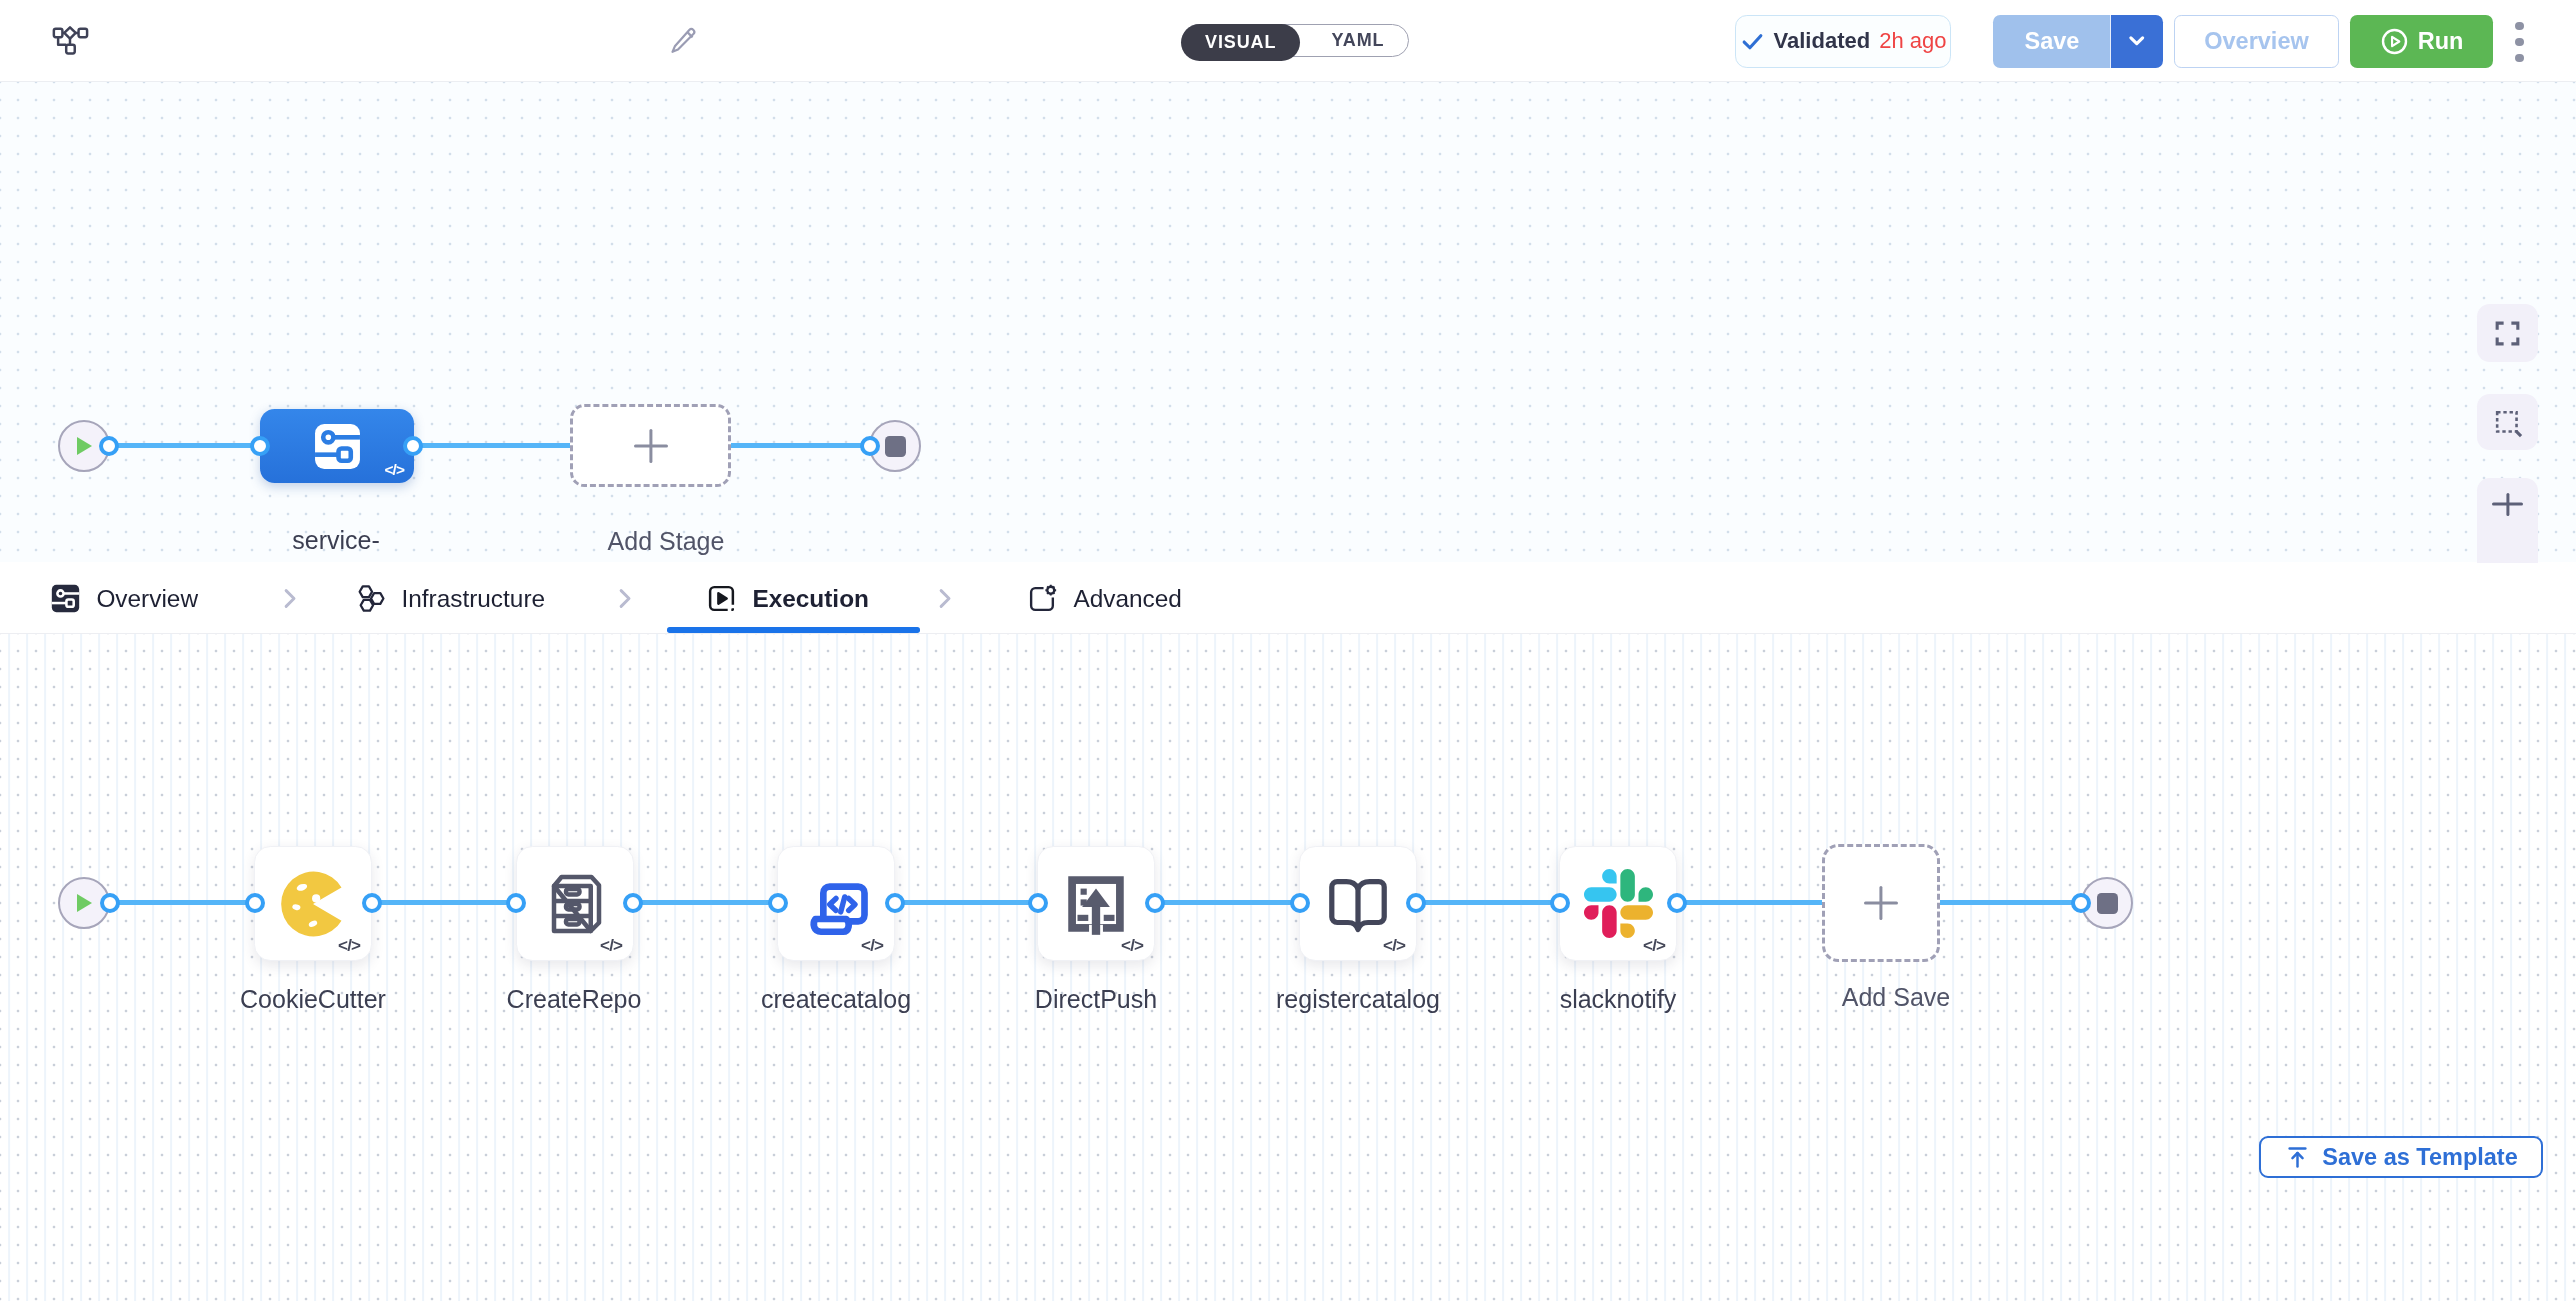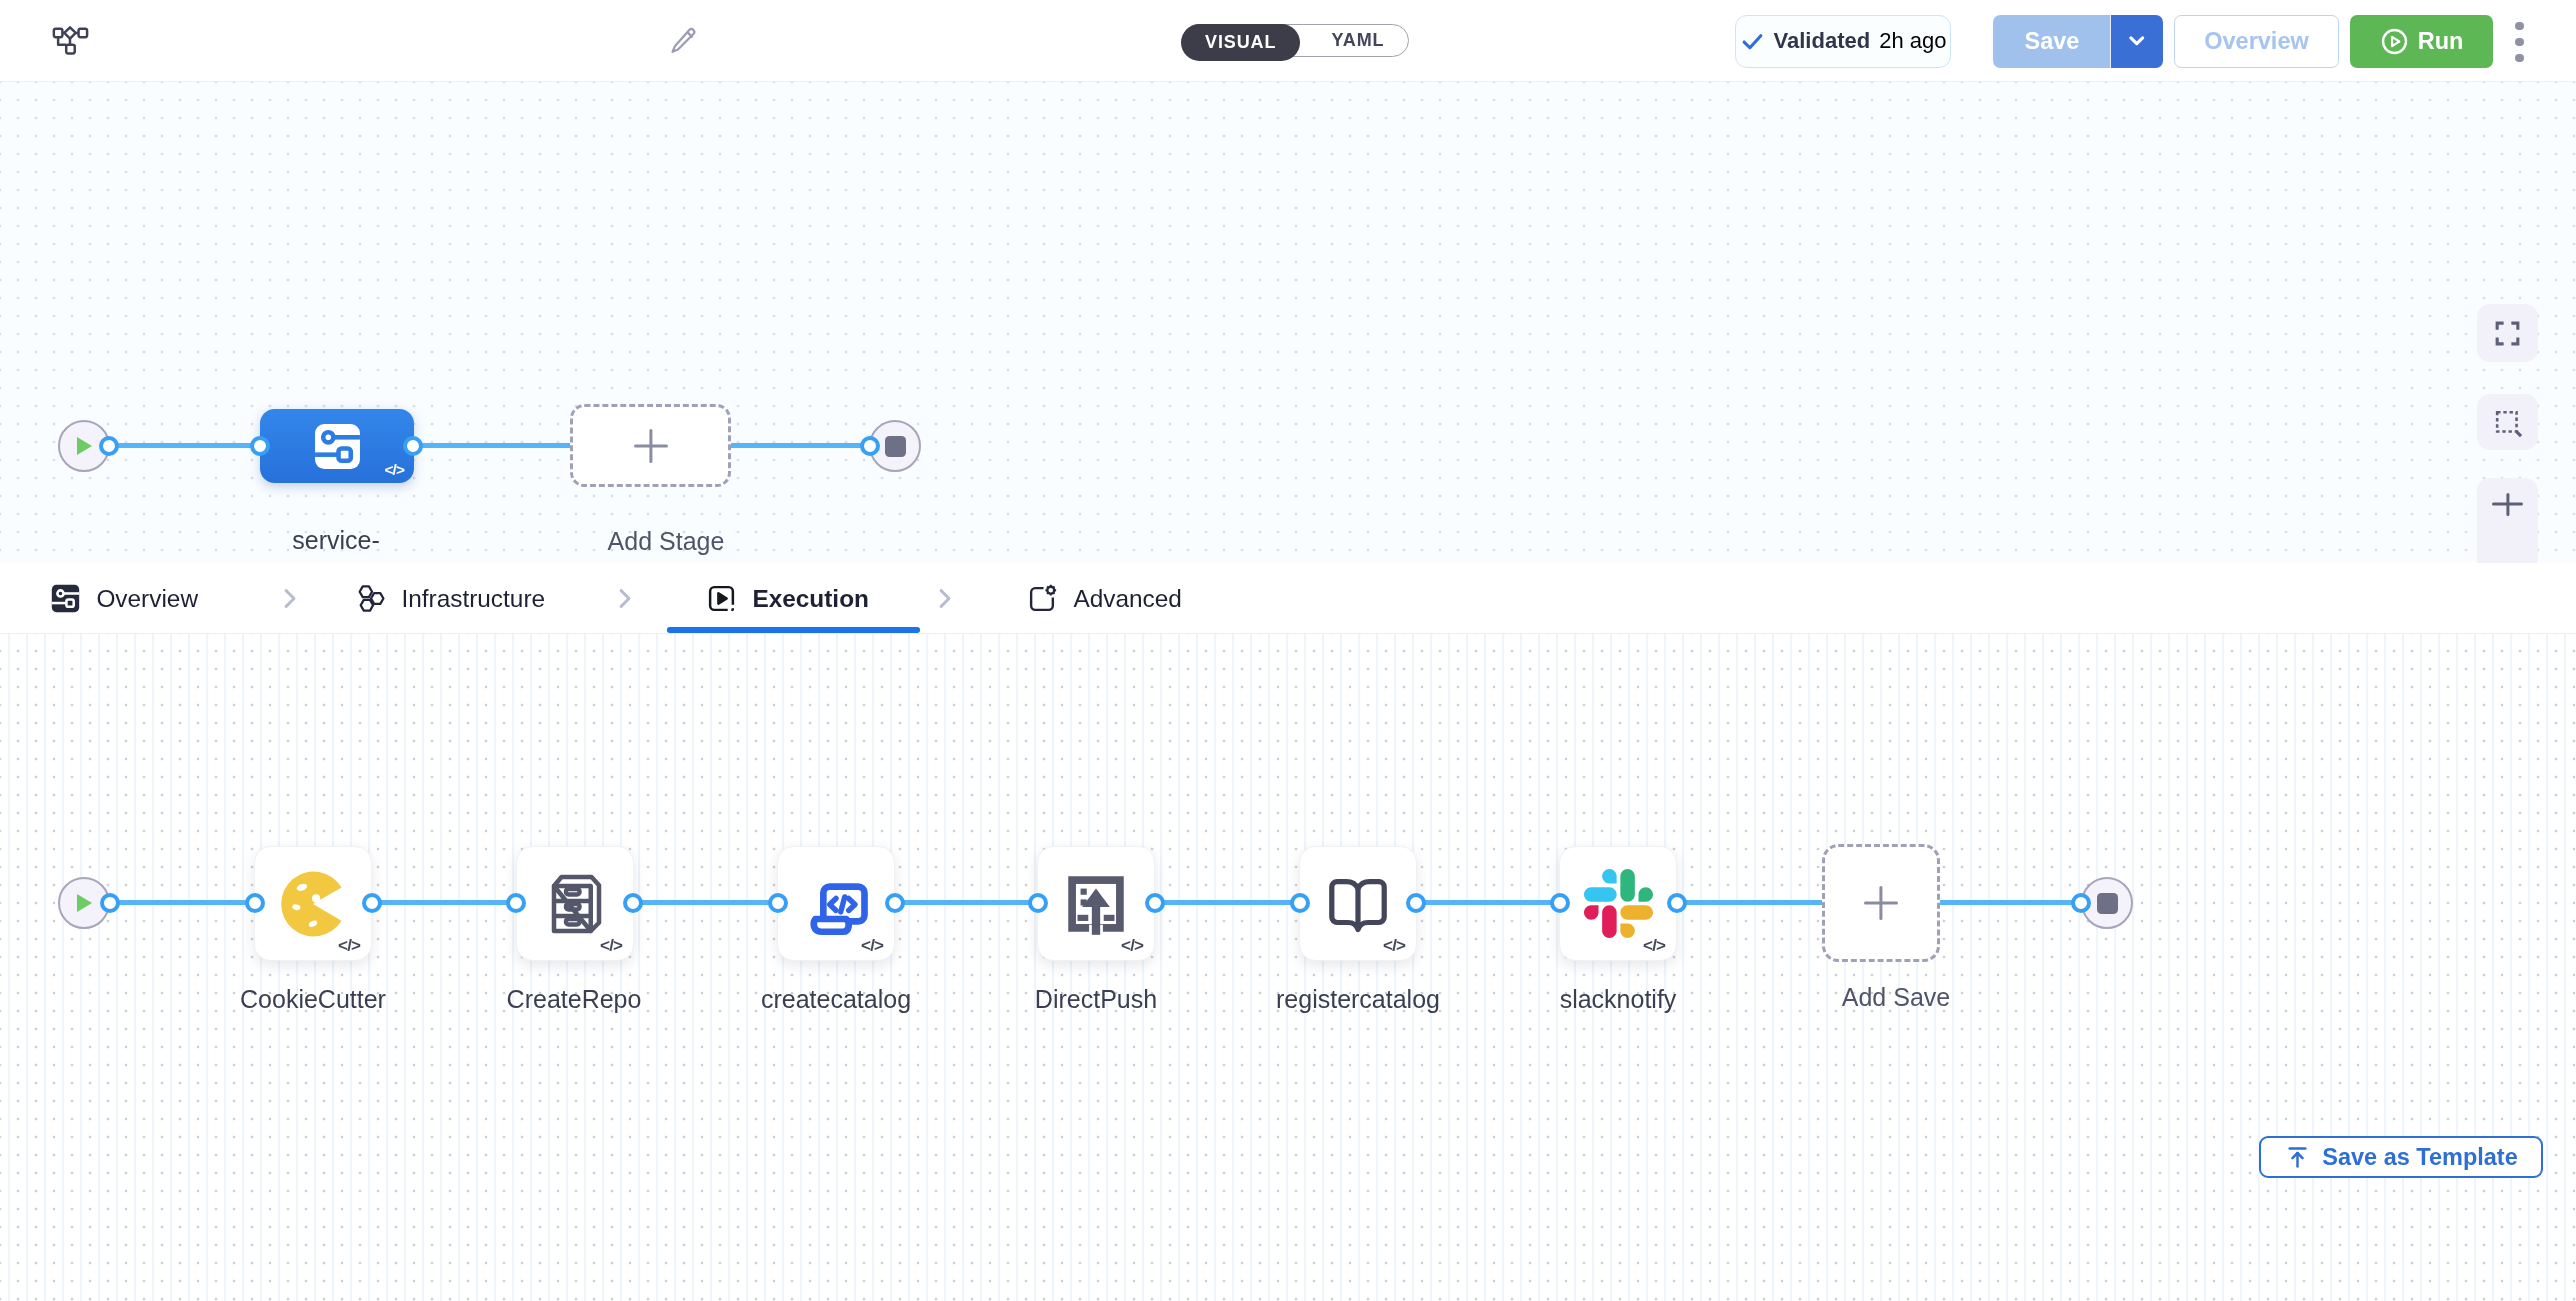--- a/index.html
+++ b/index.html
@@ -22,21 +22,21 @@
                  font-weight:700; letter-spacing:0.9px; display:flex; align-items:center;
                  justify-content:center; cursor:pointer; }
   .mode-yaml { position:absolute; right:0; top:0; width:100px; height:30px; color:#43465a;
                font-size:18px; font-weight:700; letter-spacing:0.9px; display:flex;
                align-items:center; justify-content:center; cursor:pointer; }
 
   .validated { position:absolute; left:1735px; top:14.5px; width:216px; height:53px;
                background:#fbfeff; border:1.8px solid #cbe5f7; border-radius:11.8px;
                display:flex; align-items:center; justify-content:center; gap:9px; cursor:pointer; }
   .validated .v-label { font-size:22px; font-weight:700; color:#31354a; }
-  .validated .v-time  { font-size:22px; color:#000000; }
+  .validated .v-time  { font-size:22px; color:#ef4444; }
 
   .btn { position:absolute; top:14.5px; height:53px; border-radius:7.2px; display:flex;
          align-items:center; justify-content:center; font-size:23.5px; font-weight:700;
          cursor:pointer; }
   .btn-save { left:1993px; width:118px; background:#a0c1ec; color:#fff;
               border-radius:7.2px 0 0 7.2px; }
   .btn-save-arrow { left:2110px; width:53px; background:#3a70d6; border-radius:0 7.2px 7.2px 0;
               border-left:1.8px solid #e8eefb; }
   .btn-discard { left:2174px; width:165px; background:#fff; border:1.8px solid #bdd3f3;
               color:#a6c4ee; }

